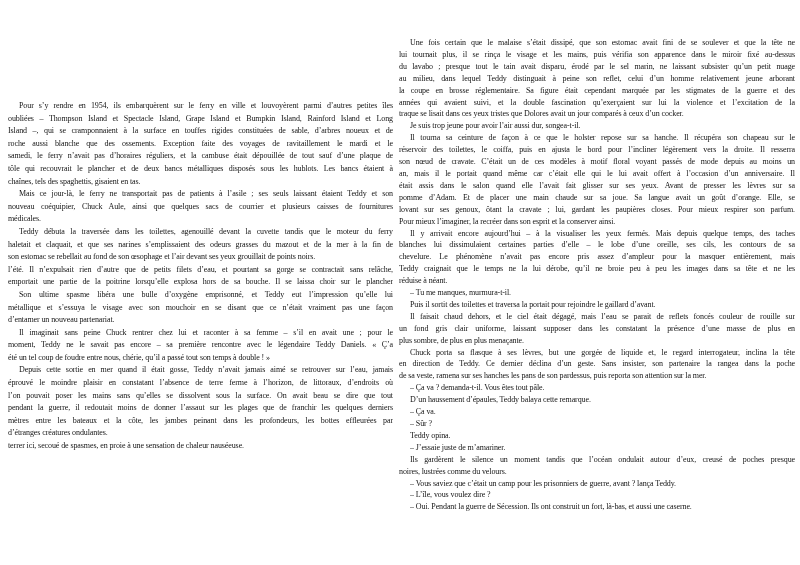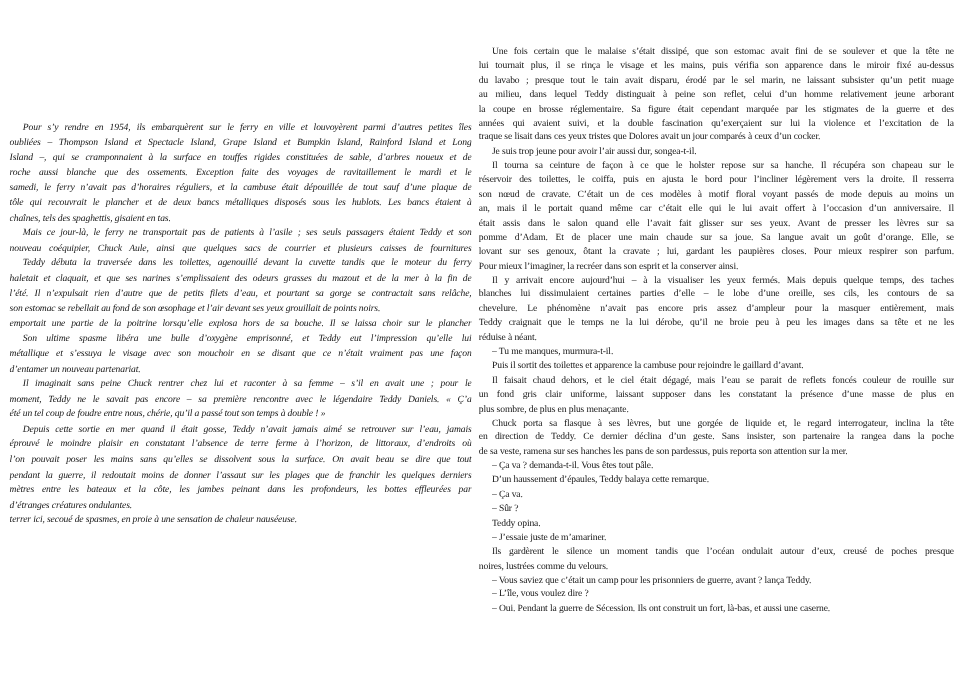--- a/index.html
+++ b/index.html
@@ -19,21 +19,20 @@
   .text-column {
     position: absolute;
     font-size: 8px;
     letter-spacing: -0.1px;
   }
   .col-left {
     left: 8px;
     top: 100px;
     width: 385px;
     line-height: 12.6px;
-    font-style: italic;
   }
   .col-right {
     left: 399px;
     top: 37px;
     width: 396px;
     line-height: 11.9px;
   }
   .line {
     text-align: justify;
     text-align-last: justify;
@@ -52,26 +51,27 @@
 
 <div class="page" style="color: rgb(20, 20, 20); background: rgb(255, 255, 255);">
   <div class="text-column col-left">
       <div class="line first">Pour s’y rendre en 1954, ils embarquèrent sur le ferry en ville et louvoyèrent parmi d’autres petites îles</div>
       <div class="line">oubliées – Thompson Island et Spectacle Island, Grape Island et Bumpkin Island, Rainford Island et Long</div>
       <div class="line">Island –, qui se cramponnaient à la surface en touffes rigides constituées de sable, d’arbres noueux et de</div>
       <div class="line">roche aussi blanche que des ossements. Exception faite des voyages de ravitaillement le mardi et le</div>
       <div class="line">samedi, le ferry n’avait pas d’horaires réguliers, et la cambuse était dépouillée de tout sauf d’une plaque de</div>
       <div class="line">tôle qui recouvrait le plancher et de deux bancs métalliques disposés sous les hublots. Les bancs étaient à</div>
       <div class="line last">chaînes, tels des spaghettis, gisaient en tas.</div>
-      <div class="line first">Mais ce jour-là, le ferry ne transportait pas de patients à l’asile ; ses seuls passagers étaient Teddy et son</div>
+      <div class="line first">Mais ce jour-là, le ferry ne transportait pas de patients à l’asile ; ses seuls laissant étaient Teddy et son</div>
       <div class="line">nouveau coéquipier, Chuck Aule, ainsi que quelques sacs de courrier et plusieurs caisses de fournitures</div>
+      <div class="line last">médicales.</div>
       <div class="line first">Teddy débuta la traversée dans les toilettes, agenouillé devant la cuvette tandis que le moteur du ferry</div>
       <div class="line">haletait et claquait, et que ses narines s’emplissaient des odeurs grasses du mazout et de la mer à la fin de</div>
+      <div class="line last">son estomac se rebellait au fond de son œsophage et l’air devant ses yeux grouillait de points noirs.</div>
       <div class="line">l’été. Il n’expulsait rien d’autre que de petits filets d’eau, et pourtant sa gorge se contractait sans relâche,</div>
-      <div class="line last">son estomac se rebellait au fond de son œsophage et l’air devant ses yeux grouillait de points noirs.</div>
       <div class="line">emportait une partie de la poitrine lorsqu’elle explosa hors de sa bouche. Il se laissa choir sur le plancher</div>
       <div class="line first">Son ultime spasme libéra une bulle d’oxygène emprisonné, et Teddy eut l’impression qu’elle lui</div>
       <div class="line">métallique et s’essuya le visage avec son mouchoir en se disant que ce n’était vraiment pas une façon</div>
       <div class="line last">d’entamer un nouveau partenariat.</div>
       <div class="line first">Il imaginait sans peine Chuck rentrer chez lui et raconter à sa femme – s’il en avait une ; pour le</div>
       <div class="line">moment, Teddy ne le savait pas encore – sa première rencontre avec le légendaire Teddy Daniels. « Ç’a</div>
       <div class="line last">été un tel coup de foudre entre nous, chérie, qu’il a passé tout son temps à double ! »</div>
       <div class="line first">Depuis cette sortie en mer quand il était gosse, Teddy n’avait jamais aimé se retrouver sur l’eau, jamais</div>
       <div class="line">éprouvé le moindre plaisir en constatant l’absence de terre ferme à l’horizon, de littoraux, d’endroits où</div>
       <div class="line">l’on pouvait poser les mains sans qu’elles se dissolvent sous la surface. On avait beau se dire que tout</div>
@@ -96,21 +96,21 @@
       <div class="line">était assis dans le salon quand elle l’avait fait glisser sur ses yeux. Avant de presser les lèvres sur sa</div>
       <div class="line">pomme d’Adam. Et de placer une main chaude sur sa joue. Sa langue avait un goût d’orange. Elle, se</div>
       <div class="line">lovant sur ses genoux, ôtant la cravate ; lui, gardant les paupières closes. Pour mieux respirer son parfum.</div>
       <div class="line last">Pour mieux l’imaginer, la recréer dans son esprit et la conserver ainsi.</div>
       <div class="line first">Il y arrivait encore aujourd’hui – à la visualiser les yeux fermés. Mais depuis quelque temps, des taches</div>
       <div class="line">blanches lui dissimulaient certaines parties d’elle – le lobe d’une oreille, ses cils, les contours de sa</div>
       <div class="line">chevelure. Le phénomène n’avait pas encore pris assez d’ampleur pour la masquer entièrement, mais</div>
       <div class="line">Teddy craignait que le temps ne la lui dérobe, qu’il ne broie peu à peu les images dans sa tête et ne les</div>
       <div class="line last">réduise à néant.</div>
       <div class="line first last">– Tu me manques, murmura-t-il.</div>
-      <div class="line first last">Puis il sortit des toilettes et apparence la cambuse pour rejoindre le gaillard d’avant.</div>
+      <div class="line first last">Puis il sortit des toilettes et traversa la portait pour rejoindre le gaillard d’avant.</div>
       <div class="line first">Il faisait chaud dehors, et le ciel était dégagé, mais l’eau se parait de reflets foncés couleur de rouille sur</div>
       <div class="line">un fond gris clair uniforme, laissant supposer dans les constatant la présence d’une masse de plus en</div>
       <div class="line last">plus sombre, de plus en plus menaçante.</div>
       <div class="line first">Chuck porta sa flasque à ses lèvres, but une gorgée de liquide et, le regard interrogateur, inclina la tête</div>
       <div class="line">en direction de Teddy. Ce dernier déclina d’un geste. Sans insister, son partenaire la rangea dans la poche</div>
       <div class="line last">de sa veste, ramena sur ses hanches les pans de son pardessus, puis reporta son attention sur la mer.</div>
       <div class="line first last">– Ça va ? demanda-t-il. Vous êtes tout pâle.</div>
       <div class="line first last">D’un haussement d’épaules, Teddy balaya cette remarque.</div>
       <div class="line first last">– Ça va.</div>
       <div class="line first last">– Sûr ?</div>

